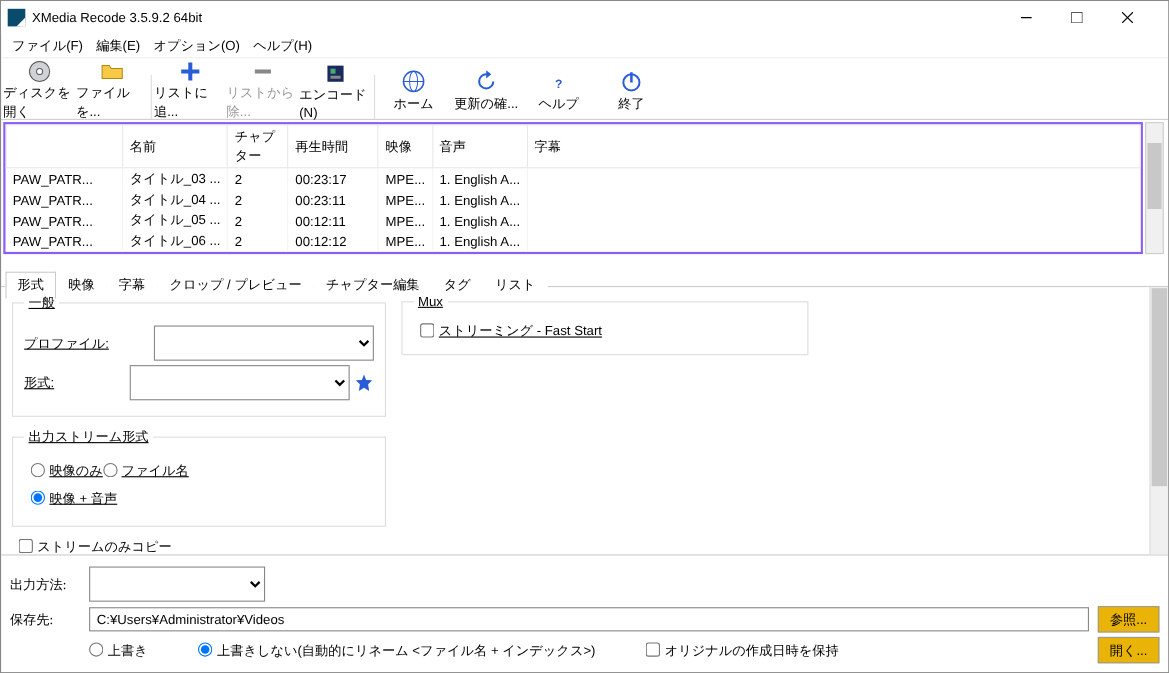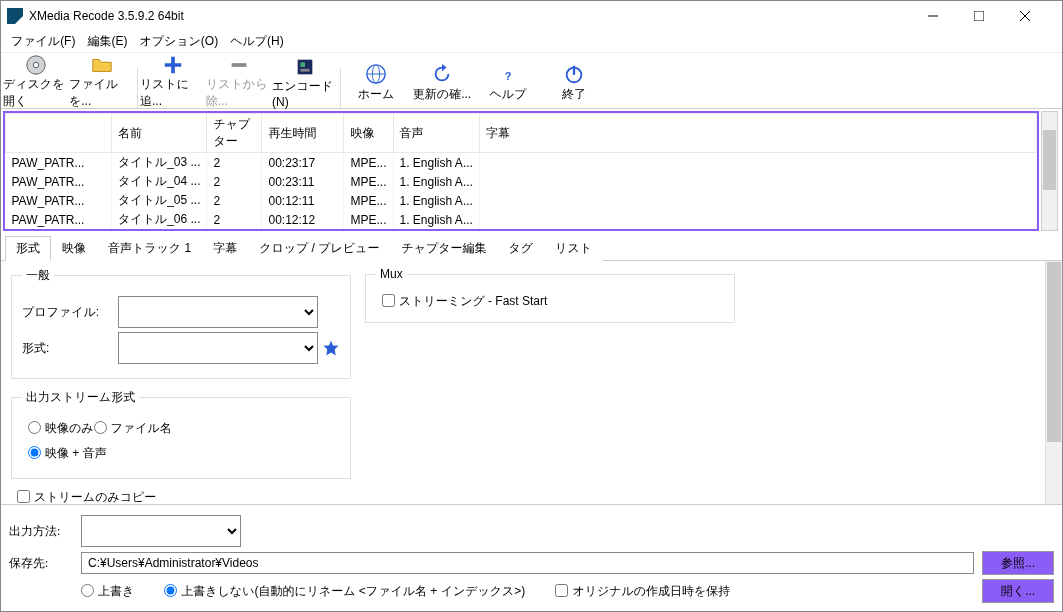--- a/index.html
+++ b/index.html
@@ -18,44 +18,44 @@
 .tbitem.disabled { color: #999; }
 .tbsep { width: 1px; height: 40px; background: #ddd; margin: 0 2px; }
 .listarea { position: relative; height: 124px; display: flex; }
 .listarea .scroll { overflow: hidden; flex: 1; border: 2px solid #8b5cf6; margin: 2px; }
 .listarea table { border-collapse: collapse; width: 100%; }
 .listarea th { text-align: left; font-weight: normal; padding: 2px 6px; border: 1px solid #e8e8e8; background: #fff; height: 20px; }
 .listarea td { padding: 1px 6px; height: 17px; border-right: 1px solid #f4f4f4; white-space: nowrap; overflow: hidden; }
 .listarea .vsb { width: 17px; background: #f0f0f0; border: 1px solid #ccc; margin: 2px 4px 2px 0; position: relative; }
 .listarea .vsb .thumb { position: absolute; left: 1px; right: 1px; top: 18px; height: 60px; background: #c8c8c8; }
 .tabs { display: flex; border-bottom: 1px solid #ccc; padding: 0 4px; margin-top: 2px; }
-.tabs .tab { padding: 3px 10px; border: 1px solid transparent; cursor: default; position: relative; top: 1px; background: #fff; }
+.tabs .tab { padding: 3px 10px; border: 1px solid transparent; cursor: default; position: relative; top: 12px; background: #fff; }
 .tabs .tab.active { border-color: #ccc; border-bottom-color: #fff; }
 .panel { flex: 1; position: relative; overflow: hidden; display: flex; }
 .panelscroll { flex: 1; overflow-y: auto; padding: 6px 10px; }
 .panel .vsb2 { width: 17px; background: #f0f0f0; border-left: 1px solid #ddd; position: relative; }
 .panel .vsb2 .thumb { position: absolute; left: 1px; right: 1px; top: 1px; height: 180px; background: #c8c8c8; }
-fieldset { border: 1px solid #ddd; padding: 8px 10px 10px; margin-bottom: 10px; }
+fieldset { border: 1px solid #ddd; padding: 8px 10px 10px; margin-bottom: 10px; text-decoration: underline; }
 fieldset legend { padding: 0 4px; }
-.frow { display: flex; align-items: center; margin: 4px 0; }
+.frow { display: flex; align-items: center; margin: 4px 0; justify-content: space-between; }
 .frow label.k { width: 96px; }
 select.combo { width: 200px; height: 22px; border: 1px solid #888; background: #fff; padding: 15px 4px; }
 .star { width: 18px; height: 18px; margin-left: 4px; color: #2a5cd8; }
 .radio-row { display: flex; margin: 6px 0 6px 6px; }
 .radio-row.row2 { margin-top: 8px; }
 .cbrow { margin: 4px 0 2px 6px; }
 .twocol { display: flex; gap: 14px; align-items: flex-start; }
 .twocol .c1 { width: 340px; }
 .twocol .c2 { flex: 1; max-width: 370px; }
 .bottom { border-top: 1px solid #ccc; padding: 6px 8px 4px; }
 .brow { display: flex; align-items: center; margin: 4px 0; gap: 8px; }
 .brow label.k { width: 64px; font-family: Liberation Serif, serif; }
 input.path { flex: 1; height: 22px; border: 1px solid #888; padding: 2px 6px; }
-button.btn { width: 72px; height: 24px; border: 1px solid #999; background: #8b5cf6; cursor: default; }
-.radio-inline { display: flex; gap: 30px; margin-left: 72px; align-items: flex-start; }
+button.btn { width: 56px; height: 24px; border: 1px solid #999; background: #eab308; cursor: default; }
+.radio-inline { display: flex; gap: 46px; margin-left: 72px; align-items: flex-start; }
 .ico svg { width: 22px; height: 22px; }
 input[type=radio], input[type=checkbox] { margin-right: 4px; vertical-align: -2px; }
 </style>
 </head>
 <body>
 
 <div class="titlebar">
   <div class="logo"></div>
   <div class="title">XMedia Recode 3.5.9.2 64bit</div>
   <div class="winbtn">
@@ -239,21 +239,20 @@
     </table>
   </div>
   <div class="vsb">
       <div class="thumb"></div>
     </div>
 </div>
 
 <div class="tabs">
   <div class="tab active">形式</div>
   <div class="tab">映像</div>
-  <div class="tab">音声トラック 1</div>
   <div class="tab">字幕</div>
   <div class="tab">クロップ / プレビュー</div>
   <div class="tab">チャプター編集</div>
   <div class="tab">タグ</div>
   <div class="tab">リスト</div>
 </div>
 
 <div class="panel">
   <div class="panelscroll">
     <div class="twocol">

